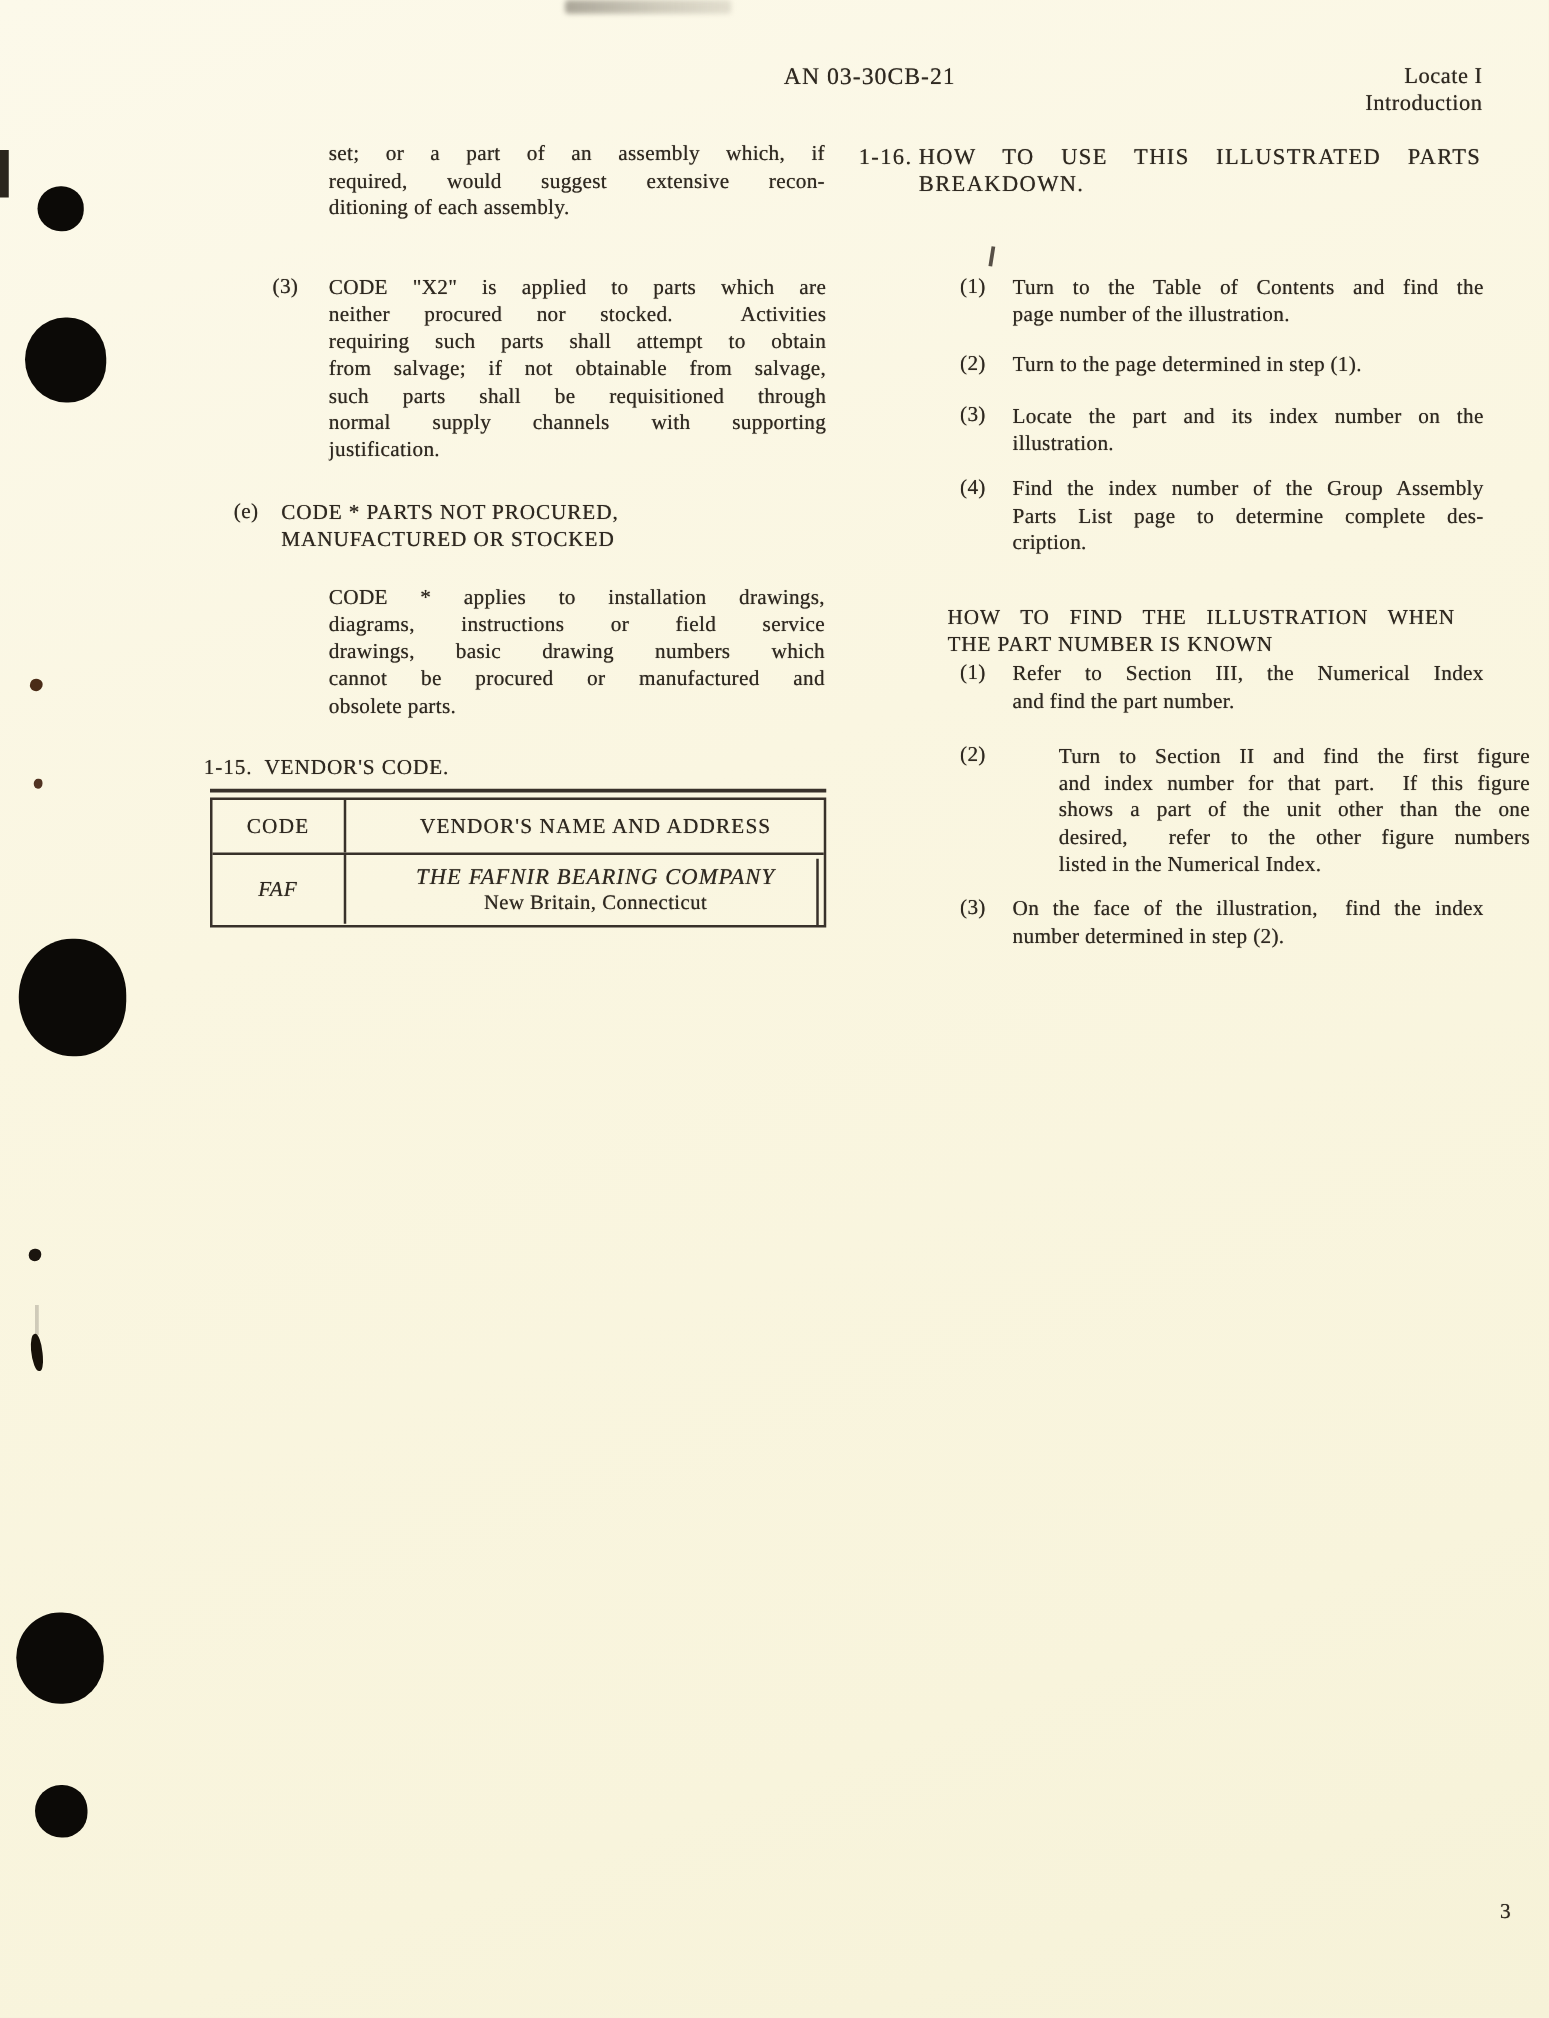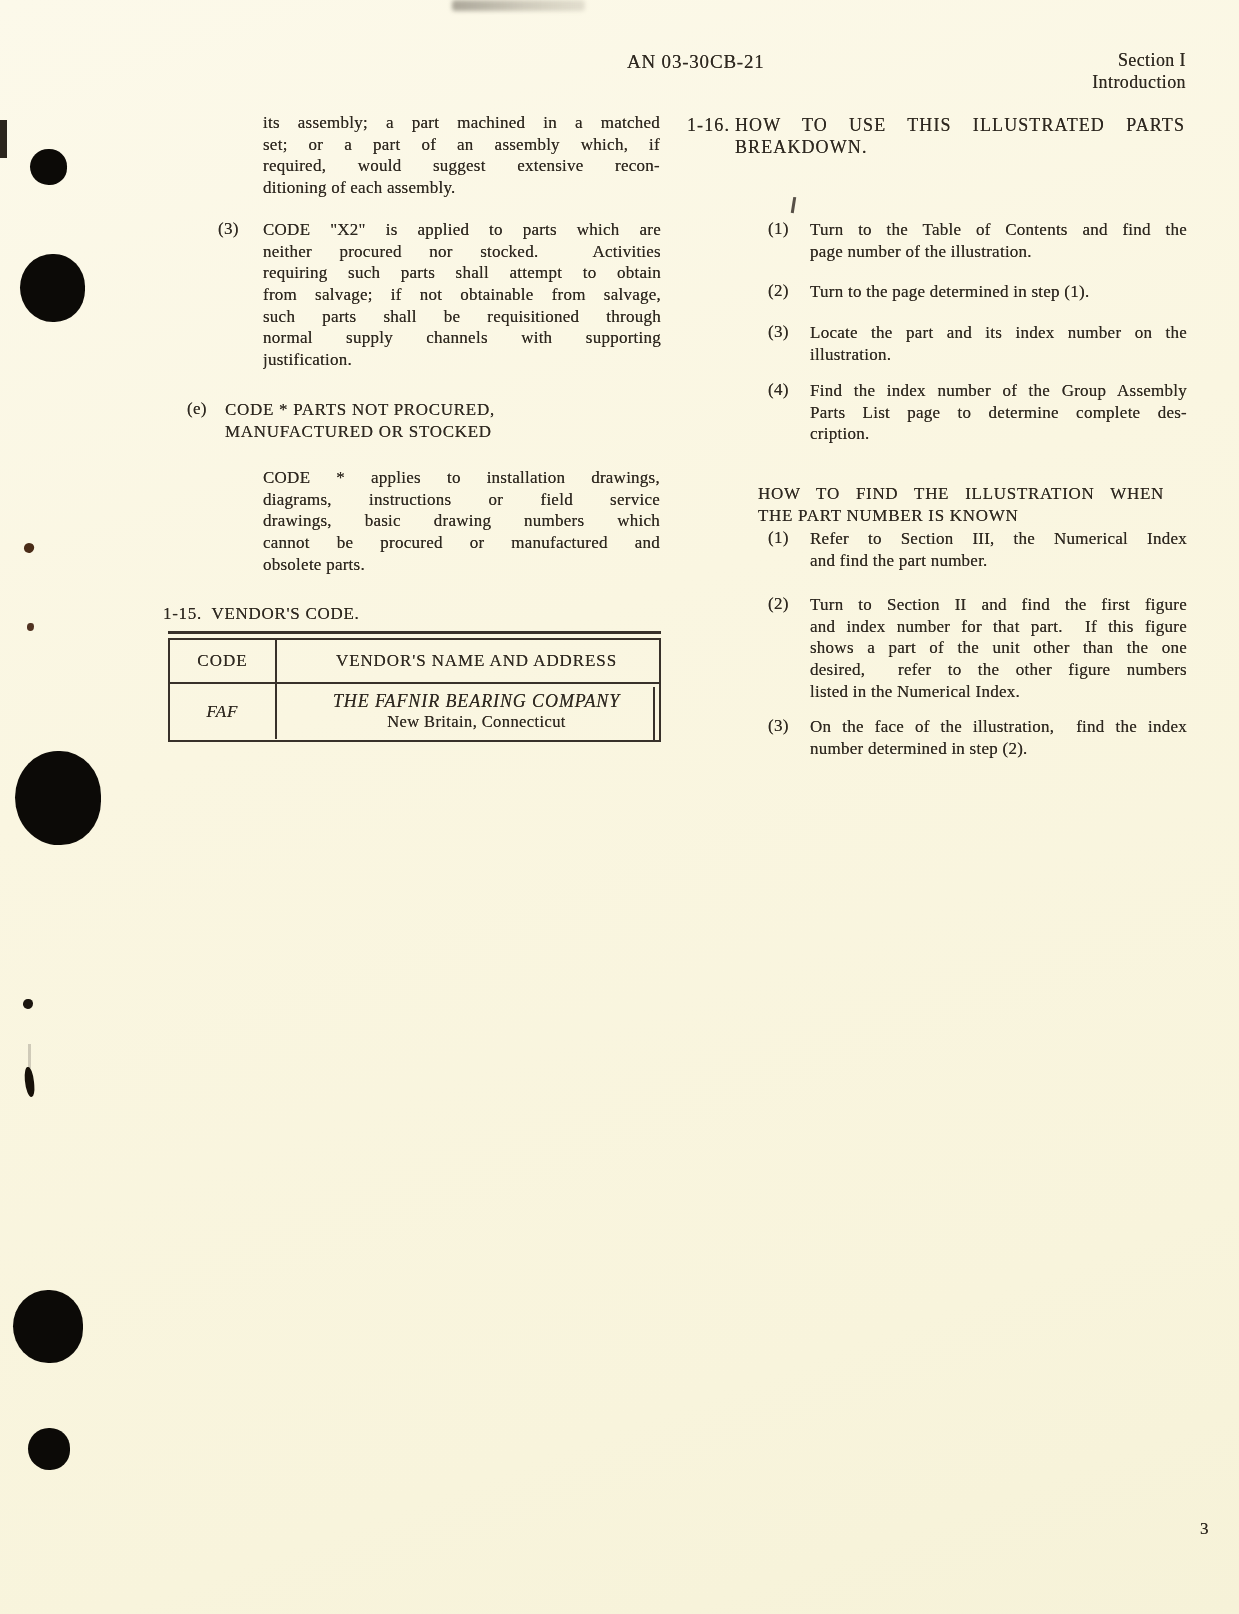--- a/index.html
+++ b/index.html
@@ -58,25 +58,24 @@
   <div class="dot" style="left:15px;top:751px;width:86px;height:94px;"></div>
   <div class="dot" style="left:13px;top:1290px;width:70px;height:73px;"></div>
   <div class="dot" style="left:28px;top:1428px;width:42px;height:42px;"></div>
   <div class="speck" style="left:24px;top:543px;width:10px;height:10px;background:#4a2c18;transform:rotate(20deg);"></div>
   <div class="speck" style="left:27px;top:623px;width:7px;height:8px;background:#513322;"></div>
   <div class="speck" style="left:23px;top:999px;width:10px;height:10px;background:#1b150f;"></div>
   <div class="pen-tick" style="left:28px;top:1044px;width:3px;height:24px;opacity:0.22;"></div>
   <div class="pen-tick" style="left:25px;top:1067px;width:9px;height:30px;border-radius:45% 55% 40% 60%;background:#171109;transform:rotate(-5deg);"></div>
 
   <div class="hdr" style="left:604px;top:51px;">AN 03-30CB-21</div>
-  <div class="hdr-right" style="top:50px;">Section I</div>
+  <div class="hdr-right" style="top:50px;">Locate I</div>
   <div class="hdr-right" style="top:72px;">Introduction</div>
 
   <div class="txt just" style="left:263px;top:112px;width:397px;">
-      <div class="tline">its assembly; a part machined in a matched</div>
       <div class="tline">set; or a part of an assembly which, if</div>
       <div class="tline">required, would suggest extensive recon-</div>
       <div class="tline">ditioning of each assembly.</div>
     </div>
 
   <div class="lbl" style="left:218px;top:219px;">(3)</div>
   <div class="txt just" style="left:263px;top:219px;width:398px;">
       <div class="tline">CODE "X2" is applied to parts which are</div>
       <div class="tline">neither procured nor stocked.  Activities</div>
       <div class="tline">requiring such parts shall attempt to obtain</div>
@@ -154,21 +153,21 @@
       <div class="tline">THE PART NUMBER IS KNOWN</div>
     </div>
 
   <div class="lbl" style="left:768px;top:528px;">(1)</div>
   <div class="txt just" style="left:810px;top:528px;width:377px;">
       <div class="tline">Refer to Section III, the Numerical Index</div>
       <div class="tline">and find the part number.</div>
     </div>
 
   <div class="lbl" style="left:768px;top:594px;">(2)</div>
-  <div class="txt just" style="left:810px;top:594px;width:377px;">
+  <div class="txt just" style="left:847px;top:594px;width:377px;">
       <div class="tline">Turn to Section II and find the first figure</div>
       <div class="tline">and index number for that part.  If this figure</div>
       <div class="tline">shows a part of the unit other than the one</div>
       <div class="tline">desired,  refer to the other figure numbers</div>
       <div class="tline">listed in the Numerical Index.</div>
     </div>
 
   <div class="lbl" style="left:768px;top:716px;">(3)</div>
   <div class="txt just" style="left:810px;top:716px;width:377px;">
       <div class="tline">On the face of the illustration,  find the index</div>

